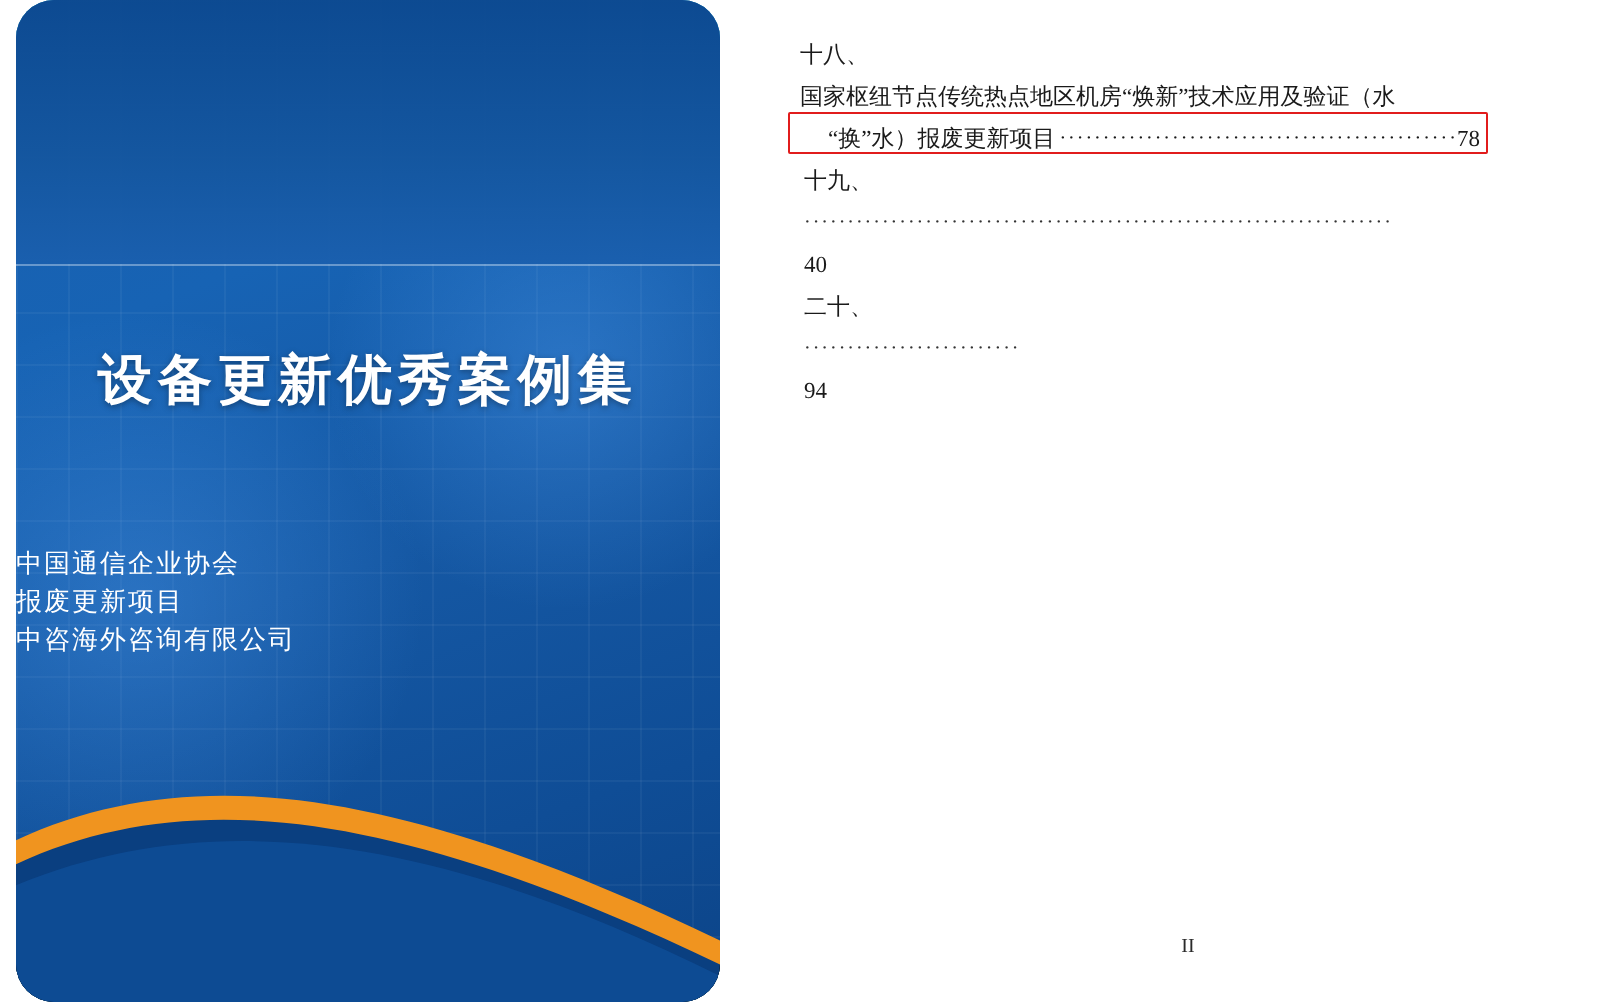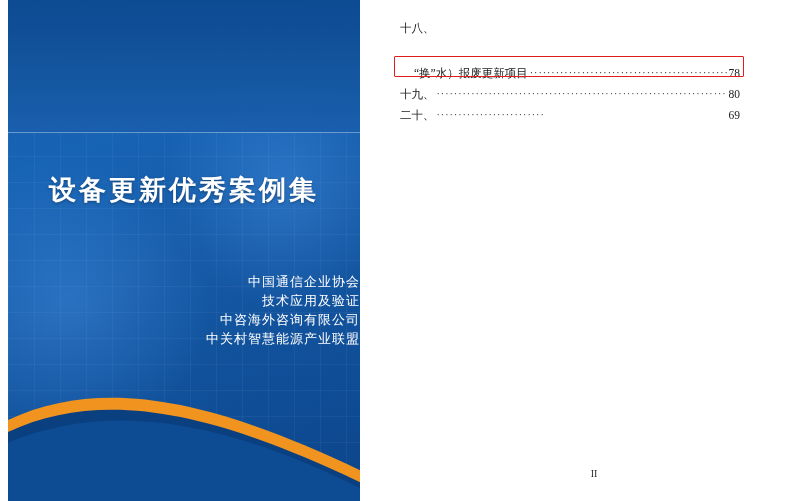--- a/index.html
+++ b/index.html
@@ -22,20 +22,21 @@
 
   
   .cover {
     position: absolute;
     left: 8px;
     top: 0;
     width: 352px;
     height: 501px;
     background: #5eead4;
     overflow: hidden;
+    border-radius: 19px;
   }
   .cover-inner {
     position: absolute;
     left: 0;
     top: 0;
     width: 352px;
     height: 501px;
     background: linear-gradient(160deg, #1a5fae 0%, #1763b4 28%, #1558a4 55%, #0f4d96 80%, #0c4488 100%);
     overflow: hidden;
   }
@@ -84,21 +85,21 @@
     letter-spacing: 3px;
     font-weight: bold;
     font-family: "Liberation Serif", serif;
     text-shadow: 0 1px 3px rgba(0,0,0,0.35);
   }
   .cover-orgs {
     position: absolute;
     top: 272px;
     left: 0;
     width: 352px;
-    text-align: right;
+    text-align: left;
     color: #ffffff;
     font-size: 13px;
     line-height: 19px;
     letter-spacing: 1px;
   }
   .cover-orgs div { white-space: nowrap; }
 
   
   .ribbon {
     position: absolute;
@@ -134,20 +135,21 @@
     font-size: 11.5px;
     color: #1a1a1a;
     font-family: "Liberation Serif", serif;
   }
   .toc-entry {
     position: relative;
     display: flex;
     align-items: baseline;
     line-height: 21px;
     white-space: nowrap;
+    flex-direction: column;
   }
   .toc-entry .txt { flex: 0 0 auto; }
   .toc-entry .dots {
     flex: 1 1 auto;
     overflow: hidden;
     white-space: nowrap;
     margin: 0 2px;
     color: #333;
     letter-spacing: 1px;
     font-size: 10px;
@@ -155,21 +157,21 @@
     top: -1px;
   }
   .toc-entry .pg { flex: 0 0 auto; }
   .toc-cont {
     line-height: 21px;
     white-space: nowrap;
     display: flex;
     align-items: baseline;
     padding-left: 14px;
   }
-  .toc-cont .txt { flex: 0 0 auto; margin-top: 24px; }
+  .toc-cont .txt { flex: 0 0 auto; }
   .toc-cont .dots {
     flex: 1 1 auto;
     overflow: hidden;
     white-space: nowrap;
     margin: 0 2px;
     font-size: 10px;
     letter-spacing: 1px;
     position: relative;
     top: -1px;
   }
@@ -206,23 +208,22 @@
       <div class="cover-texture"></div>
       <div class="glow g1"></div>
       <div class="glow g2"></div>
       <div class="cover-band-top"></div>
       <div class="cover-hline"></div>
 
       <div class="cover-title">设备更新优秀案例集</div>
 
       <div class="cover-orgs">
         <div>中国通信企业协会</div>
-        <div>技术应用及验证</div>
+        <div>报废更新项目</div>
         <div>中咨海外咨询有限公司</div>
-        <div>中关村智慧能源产业联盟</div>
       </div>
 
       <svg class="cover-bottom-dots" viewBox="0 0 140 36">
         <g fill="#ffffff" opacity="0.5">
           <circle cx="4" cy="4" r="1"></circle>
             <circle cx="20" cy="4" r="1"></circle>
             <circle cx="36" cy="4" r="1"></circle>
           <circle cx="52" cy="4" r="1"></circle>
             <circle cx="68" cy="4" r="1"></circle>
             <circle cx="84" cy="4" r="1"></circle>
@@ -250,37 +251,38 @@
       </svg>
     </div>
   </div>
 
   <div class="doc">
 
     <div class="toc">
 
       <div class="toc-entry">
         <span class="txt">十八、</span>
+          <span class="txt">国家枢纽节点传统热点地区机房“焕新”技术应用及验证（水</span>
       </div>
       <div class="toc-cont">
         <span class="txt">“换”水）报废更新项目</span>
         <span class="dots">·····························································</span>
         <span class="pg">78</span>
       </div>
 
       <div class="toc-entry">
         <span class="txt">十九、</span>
         <span class="dots">····································································</span>
-        <span class="pg">80</span>
+        <span class="pg">40</span>
       </div>
 
       <div class="toc-entry">
         <span class="txt">二十、</span>
         <span class="dots">·························</span>
-        <span class="pg">69</span>
+        <span class="pg">94</span>
       </div>
 
     </div>
 
     <div class="highlight-box" style="border-color: rgb(225, 28, 28);"></div>
 
     <div class="page-number">II</div>
   </div>
 
 </div>

